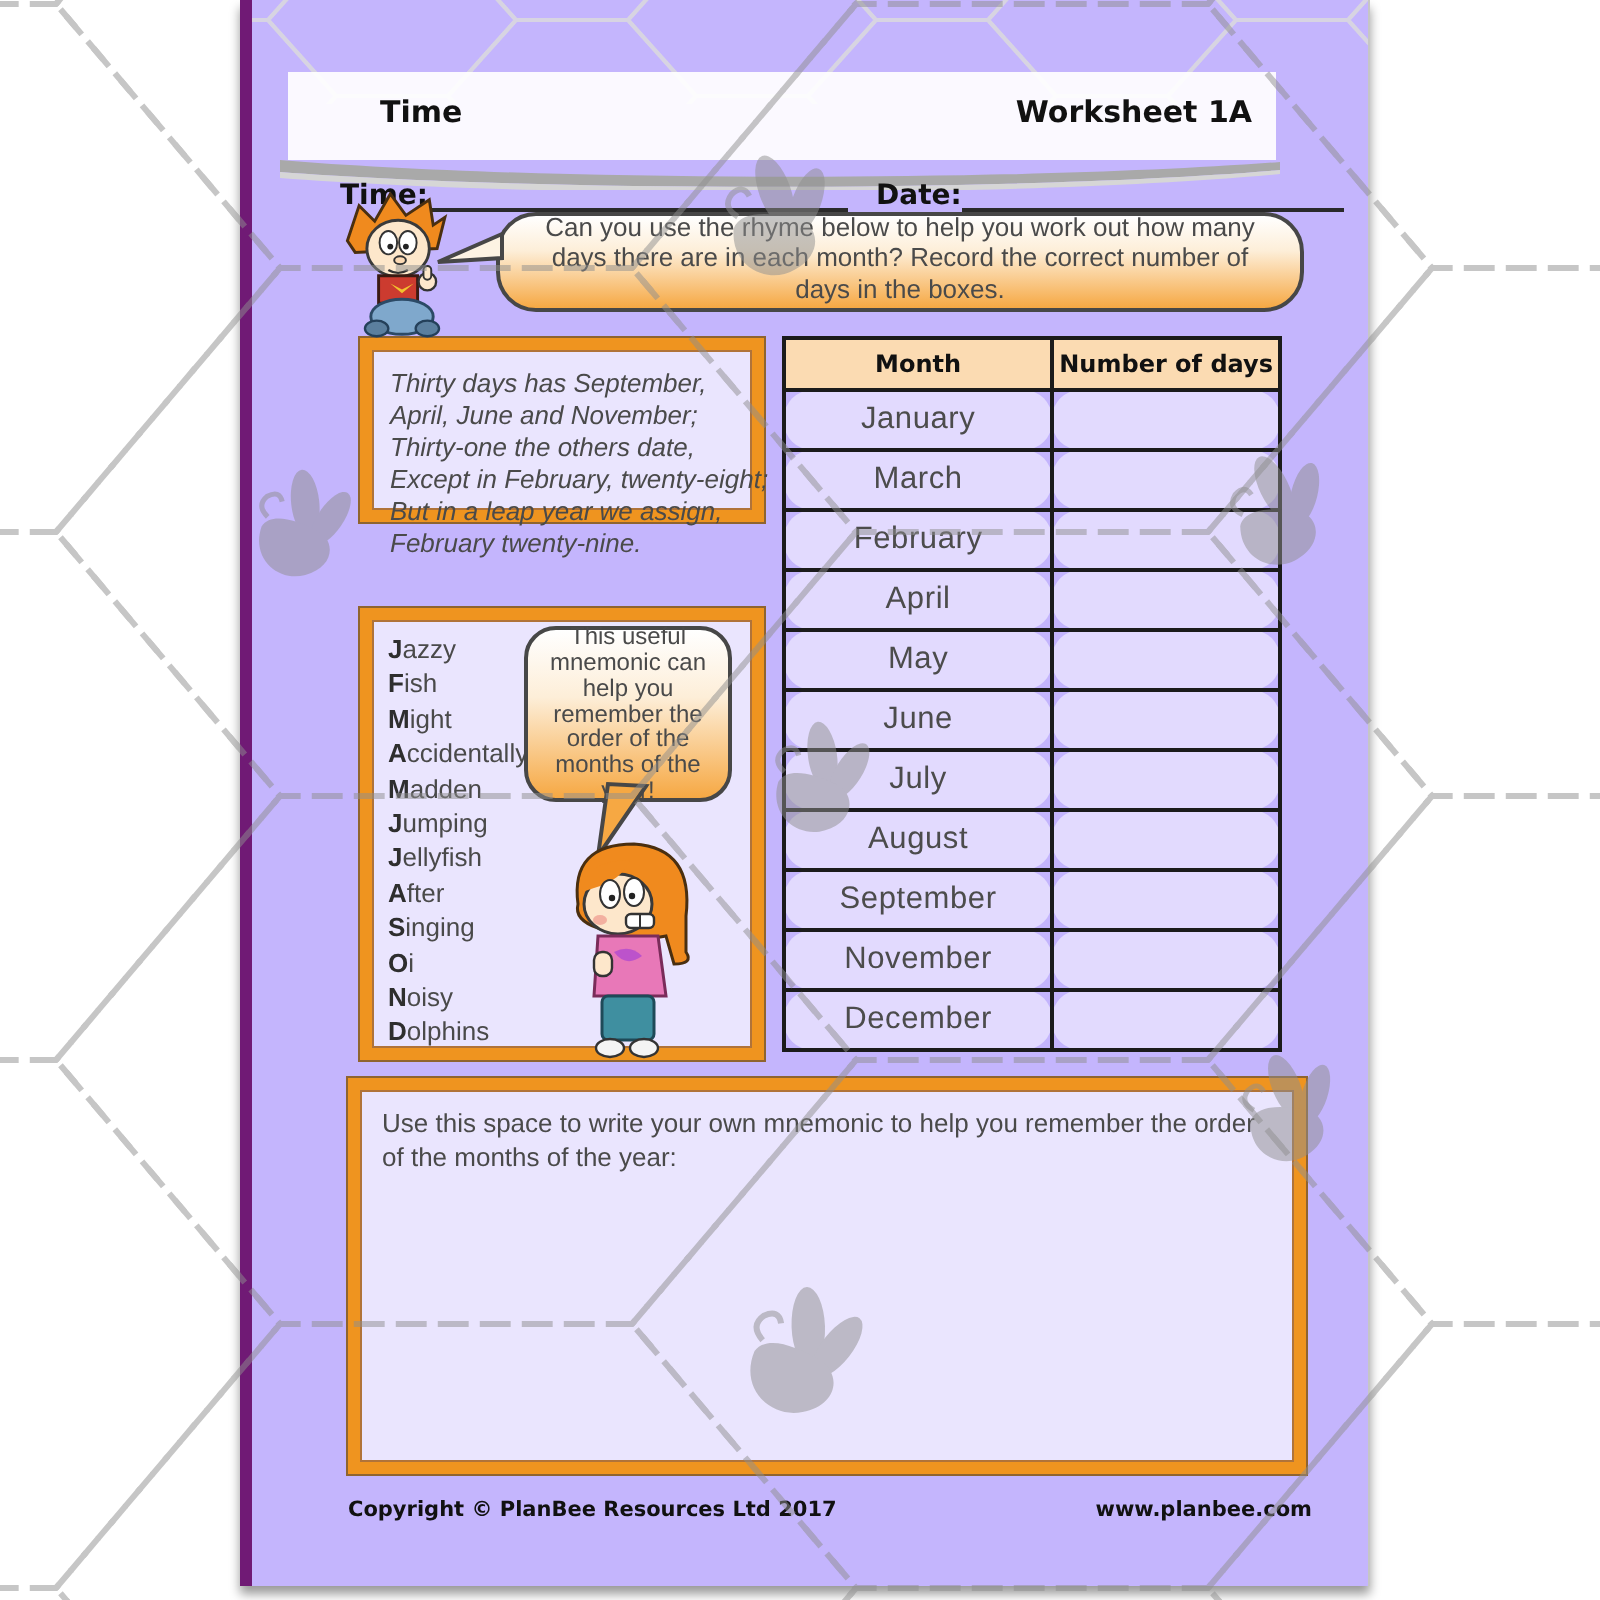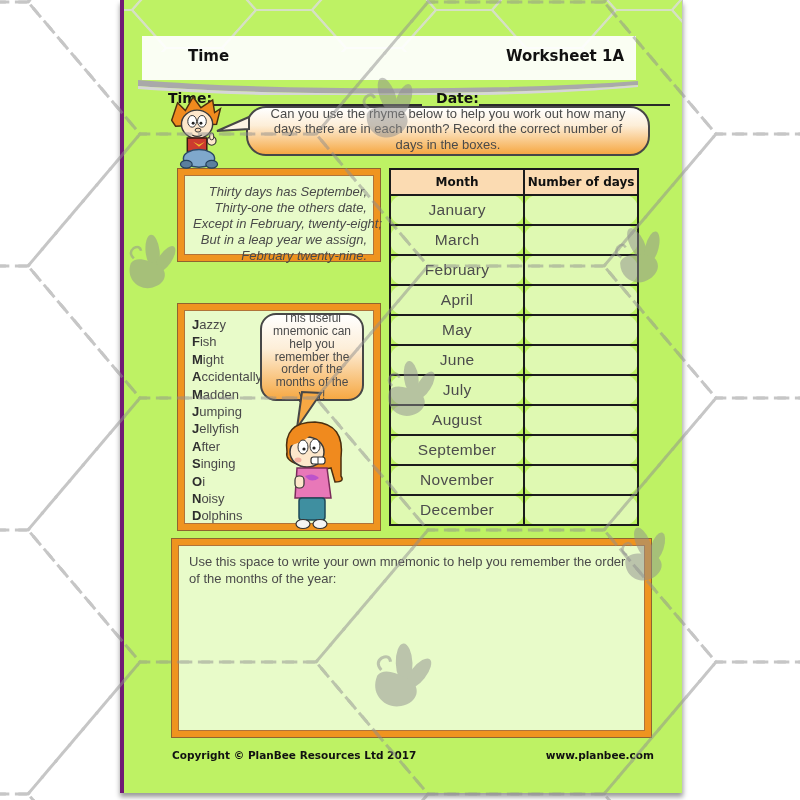--- a/index.html
+++ b/index.html
@@ -7,22 +7,22 @@
   .canvas{position:relative;width:800px;height:800px;overflow:hidden;background:#fff;}
 
   
   #hexbg{position:absolute;left:0;top:0;width:800px;height:800px;opacity:.5;z-index:40;pointer-events:none;}
   #hexbg polygon{fill:none;stroke:#8f8f8f;stroke-width:3;stroke-dasharray:12 9;}
   #hexsmall{position:absolute;left:0;top:0;width:558px;height:52px;opacity:.8;z-index:1;pointer-events:none;}
   #hexsmall polygon{fill:none;stroke:#dcdcdc;stroke-width:2;}
   .bee{position:absolute;z-index:41;color:#8f8f8f;opacity:.5;pointer-events:none;}
 
   
-  .page{position:absolute;left:120px;top:0;width:558px;height:793px;background:#bef264;z-index:10;
-        border-left:4px solid #701a75;border-right:1px solid #c6c6c6;box-shadow:0 4px 5px rgba(0,0,0,.4);}
+  .page{position:absolute;left:120px;top:0;width:558px;height:793px;background:#c4b5fd;z-index:10;
+        border-left:6px solid #701a75;border-right:1px solid #c6c6c6;box-shadow:0 4px 5px rgba(0,0,0,.4);}
 
   .band{position:absolute;left:18px;top:36px;width:494px;height:44px;background:rgba(255,255,255,.92);z-index:2;}
   .band .title{position:absolute;left:46px;top:11px;font-family:"DejaVu Sans",sans-serif;font-weight:bold;font-size:15px;color:#111;}
   .band .wsheet{position:absolute;right:12px;top:11px;font-family:"DejaVu Sans",sans-serif;font-weight:bold;font-size:15px;color:#111;}
   .swoosh{position:absolute;left:14px;top:79px;z-index:2;}
 
   .namedate{position:absolute;left:44px;top:86px;width:506px;height:20px;display:flex;align-items:flex-end;z-index:3;}
   .nd-label{font-family:"DejaVu Sans",sans-serif;font-weight:bold;font-size:14px;color:#111;white-space:nowrap;}
   .nd-line{border-bottom:2px solid #2a2a2a;height:15px;}
   .line-name{width:210px;margin-right:14px;}
@@ -34,21 +34,21 @@
   .bubble{position:absolute;left:122px;top:106px;width:404px;height:50px;z-index:4;
           border:2px solid #474747;border-radius:20px;
           background:linear-gradient(180deg,#ffffff 0%,#fdeed8 38%,#f6a843 100%);
           font-size:13px;line-height:15.5px;color:#4a4a4a;text-align:center;
           display:flex;align-items:flex-end;justify-content:center;padding:2px 12px;box-sizing:border-box;}
   .tail-left{position:absolute;left:92px;top:114px;z-index:5;}
 
   
   .obox{position:absolute;border:1px solid #8f6430;background:rgba(255,255,255,.65);
         box-shadow:inset 0 0 0 6px var(--accent_orange,#EF941F),inset 0 0 0 7px #b07339;box-sizing:border-box;}
-  .rhyme{left:53px;top:168px;width:204px;height:94px;text-align:right;}
+  .rhyme{left:53px;top:168px;width:204px;height:94px;}
   .rhyme-inner{position:absolute;inset:11px;padding:4px 2px 0 4px;}
   .rhyme-line{font-size:13px;line-height:16px;font-style:italic;color:#4a4a4a;white-space:nowrap;}
 
   .mnbox{left:53px;top:303px;width:204px;height:228px;}
   .mn-words{position:absolute;left:14px;top:12px;}
   .mn-word{font-size:13px;line-height:17.4px;color:#4a4a4a;}
   .mn-word b{color:#2e2e2e;}
   .girl-bubble{position:absolute;left:82px;top:9px;width:104px;height:88px;
         border:2px solid #474747;border-radius:16px;
         background:linear-gradient(180deg,#ffffff 0%,#fdeed8 40%,#f6a843 100%);
@@ -145,20 +145,21 @@
     <svg class="tail-left" width="34" height="24">
       <polygon points="33,3 1,17 33,15" fill="#fdf3e3" stroke="#474747" stroke-width="2"></polygon>
     </svg>
     <div class="bubble">
       <span>Can you use the rhyme below to help you work out how many days there are in each month? Record the correct number of days in the boxes.</span>
     </div>
 
     <div class="obox rhyme">
       <div class="rhyme-inner" id="rhyme-lines">
           <div class="rhyme-line">Thirty days has September,</div>
+          <div class="rhyme-line">April, June and November;</div>
           <div class="rhyme-line">Thirty-one the others date,</div>
           <div class="rhyme-line">Except in February, twenty-eight;</div>
           <div class="rhyme-line">But in a leap year we assign,</div>
           <div class="rhyme-line">February twenty-nine.</div>
         </div>
     </div>
 
     <div class="obox mnbox">
       <div class="mn-words" id="mn-words">
           <div class="mn-word"><b>J</b>azzy</div>

